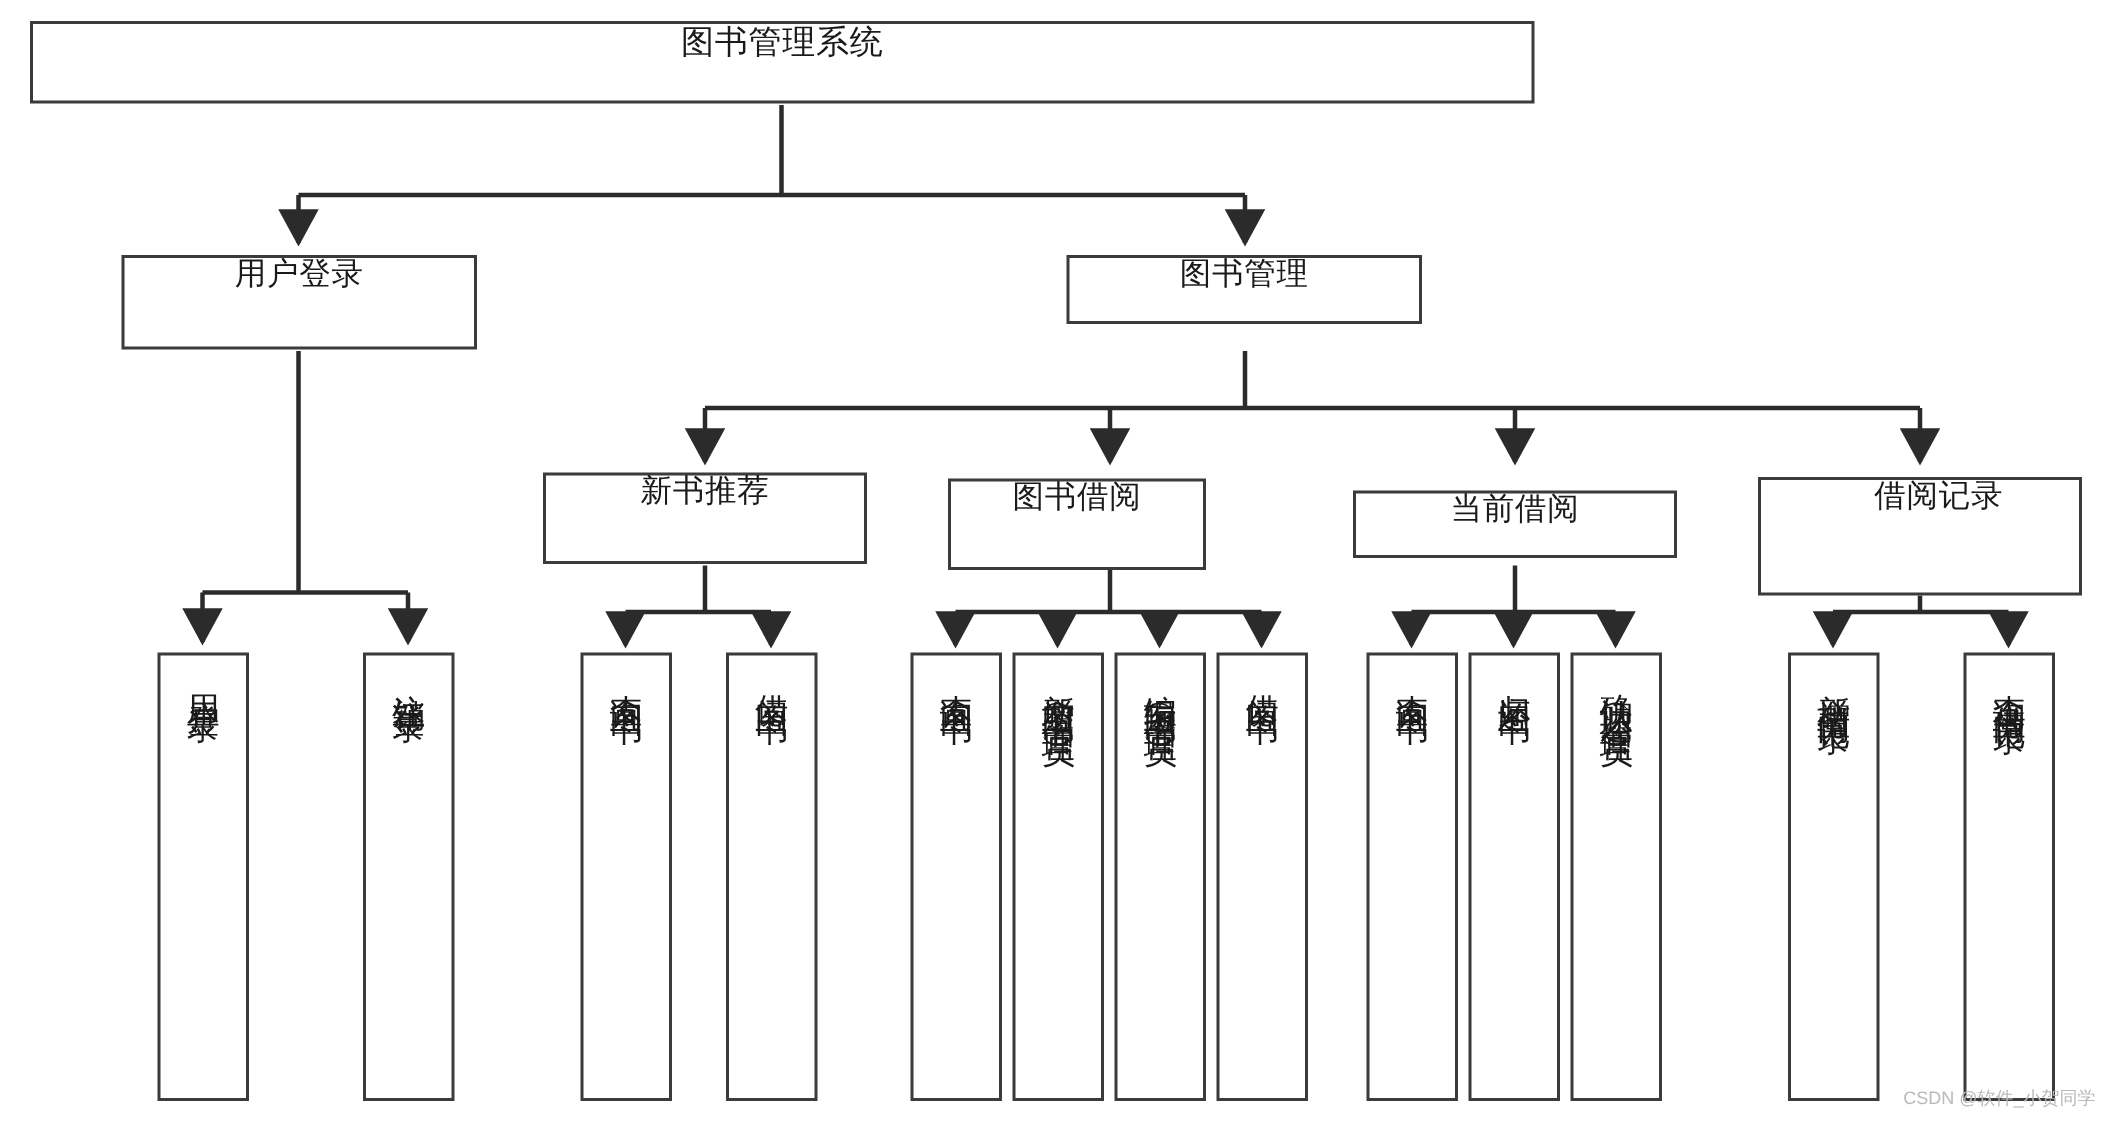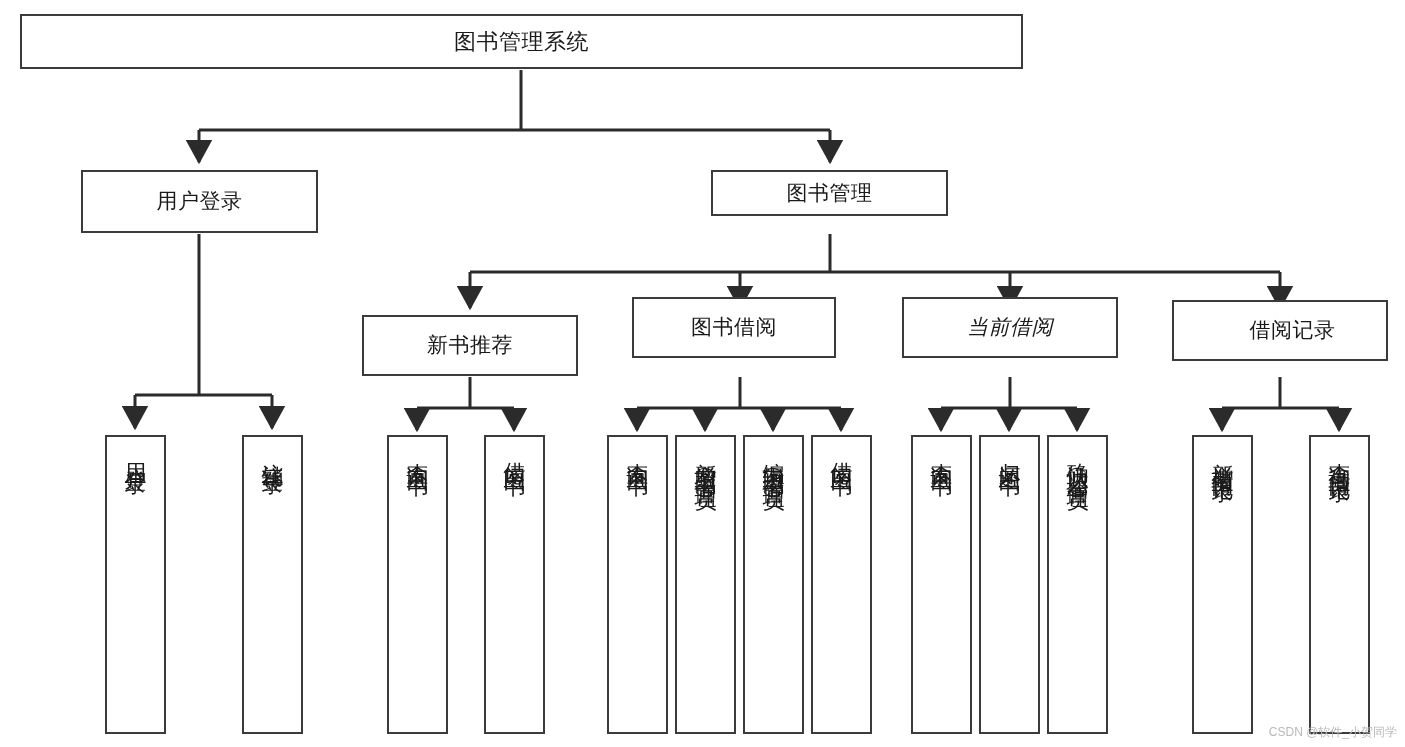--- a/index.html
+++ b/index.html
@@ -26,21 +26,21 @@
     width: 1405px;
     height: 747px;
   }
   
   .node {
     position: absolute;
     box-sizing: border-box;
     background: #ffffff;
     border: 2px solid #3b3b3b;
     display: flex;
-    align-items: center;
+    align-items: flex-start;
     justify-content: center;
     color: #1a1a1a;
     z-index: 2;
   }
   .node .label {
     display: block;
     text-align: center;
     line-height: 1.05;
     letter-spacing: 0.5px;
   }
@@ -144,29 +144,29 @@
   </div>
 
   <div class="node horiz" style="left:711px; top:170px; width:237px; height:46px;">
     <span class="label">图书管理</span>
   </div>
 
   <div class="node horiz" style="left:362px; top:315px; width:216px; height:61px;">
     <span class="label">新书推荐</span>
   </div>
 
-  <div class="node horiz" style="left:632px; top:297px; width:204px; height:61px;">
+  <div class="node horiz" style="left:632px; top:319px; width:172px; height:61px;">
     <span class="label">图书借阅</span>
   </div>
 
-  <div class="node horiz" style="left:902px; top:297px; width:216px; height:61px;font-style:italic;">
+  <div class="node horiz" style="left:902px; top:327px; width:216px; height:45px;">
     <span class="label">当前借阅</span>
   </div>
 
-  <div class="node horiz" style="left:1172px; top:300px; width:216px; height:61px;padding-left:25px;">
+  <div class="node horiz" style="left:1172px; top:318px; width:216px; height:79px;padding-left:25px;">
     <span class="label">借阅记录</span>
   </div>
 
   <div class="node vert" style="left:105px; top:435px; width:61px; height:299px;">
     <span class="label">用户登录</span>
   </div>
 
   <div class="node vert" style="left:242px; top:435px; width:61px; height:299px;">
     <span class="label">注销登录</span>
   </div>

